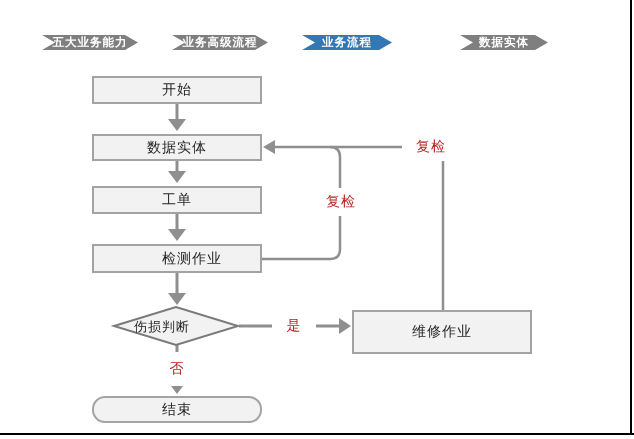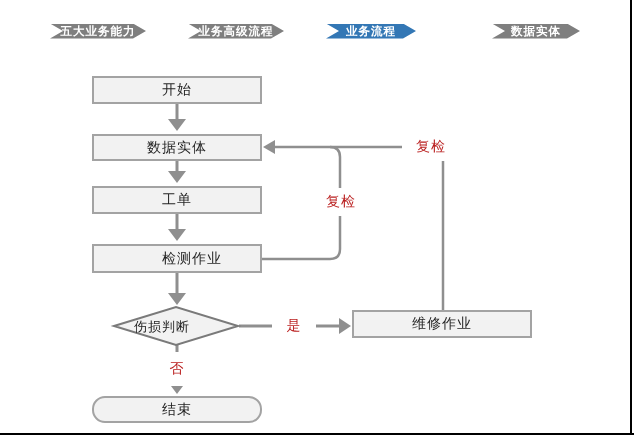--- a/index.html
+++ b/index.html
@@ -12,21 +12,21 @@
   }
   
   .edge-bottom{position:absolute;left:0;top:433px;width:634px;height:2px;background:#000;}
   .edge-right{position:absolute;left:630px;top:0;width:2px;height:435px;background:#000;}
 
   
   .breadcrumb{
     position:absolute;left:14px;top:12px;height:38px;
     display:flex;align-items:stretch;
   }
-  .crumb{display:flex;align-items:center;margin-right:6px;gap:8px;}
+  .crumb{display:flex;align-items:flex-end;margin-right:6px;}
   .crumb:last-child{margin-right:4px;}
   .glyph{
     width:24px;margin-right:4px;
     clip-path:polygon(0% 0%, 55% 0%, 100% 50%, 55% 100%, 0% 100%, 45% 50%);
   }
   .band{
     display:flex;align-items:center;justify-content:center;
     clip-path:polygon(0 0, calc(100% - 13px) 0, 100% 50%, calc(100% - 13px) 100%, 0 100%, 13px 50%);
     color:#ffffff;font-size:11.5px;font-weight:bold;letter-spacing:1px;
     white-space:nowrap;
@@ -41,21 +41,21 @@
   .node{
     position:absolute;box-sizing:border-box;
     background:#f2f2f2;border:2px solid #a3a3a3;
     display:flex;align-items:center;justify-content:center;
     font-size:14px;color:#1f1f1f;letter-spacing:1px;
   }
   .n-start{left:92px;top:76px;width:170px;height:28px;}
   .n-plan{left:92px;top:134px;width:170px;height:27px;}
   .n-order{left:92px;top:186px;width:170px;height:28px;}
   .n-inspect{left:92px;top:244px;width:170px;height:29px;padding-left:30px;}
-  .n-repair{left:352px;top:310px;width:180px;height:28px;}
+  .n-repair{left:352px;top:310px;width:180px;height:44px;}
   .n-end{left:92px;top:396px;width:170px;height:27px;border-radius:13px;}
   .diamond-label{
     position:absolute;left:112px;top:317px;width:100px;height:19px;
     display:flex;align-items:center;justify-content:center;
     font-size:13px;color:#1f1f1f;letter-spacing:1px;
   }
   .edge-label{
     position:absolute;background:#ffffff;
     display:flex;align-items:center;justify-content:center;
     font-size:14px;color:#b91c1c;letter-spacing:1px;

